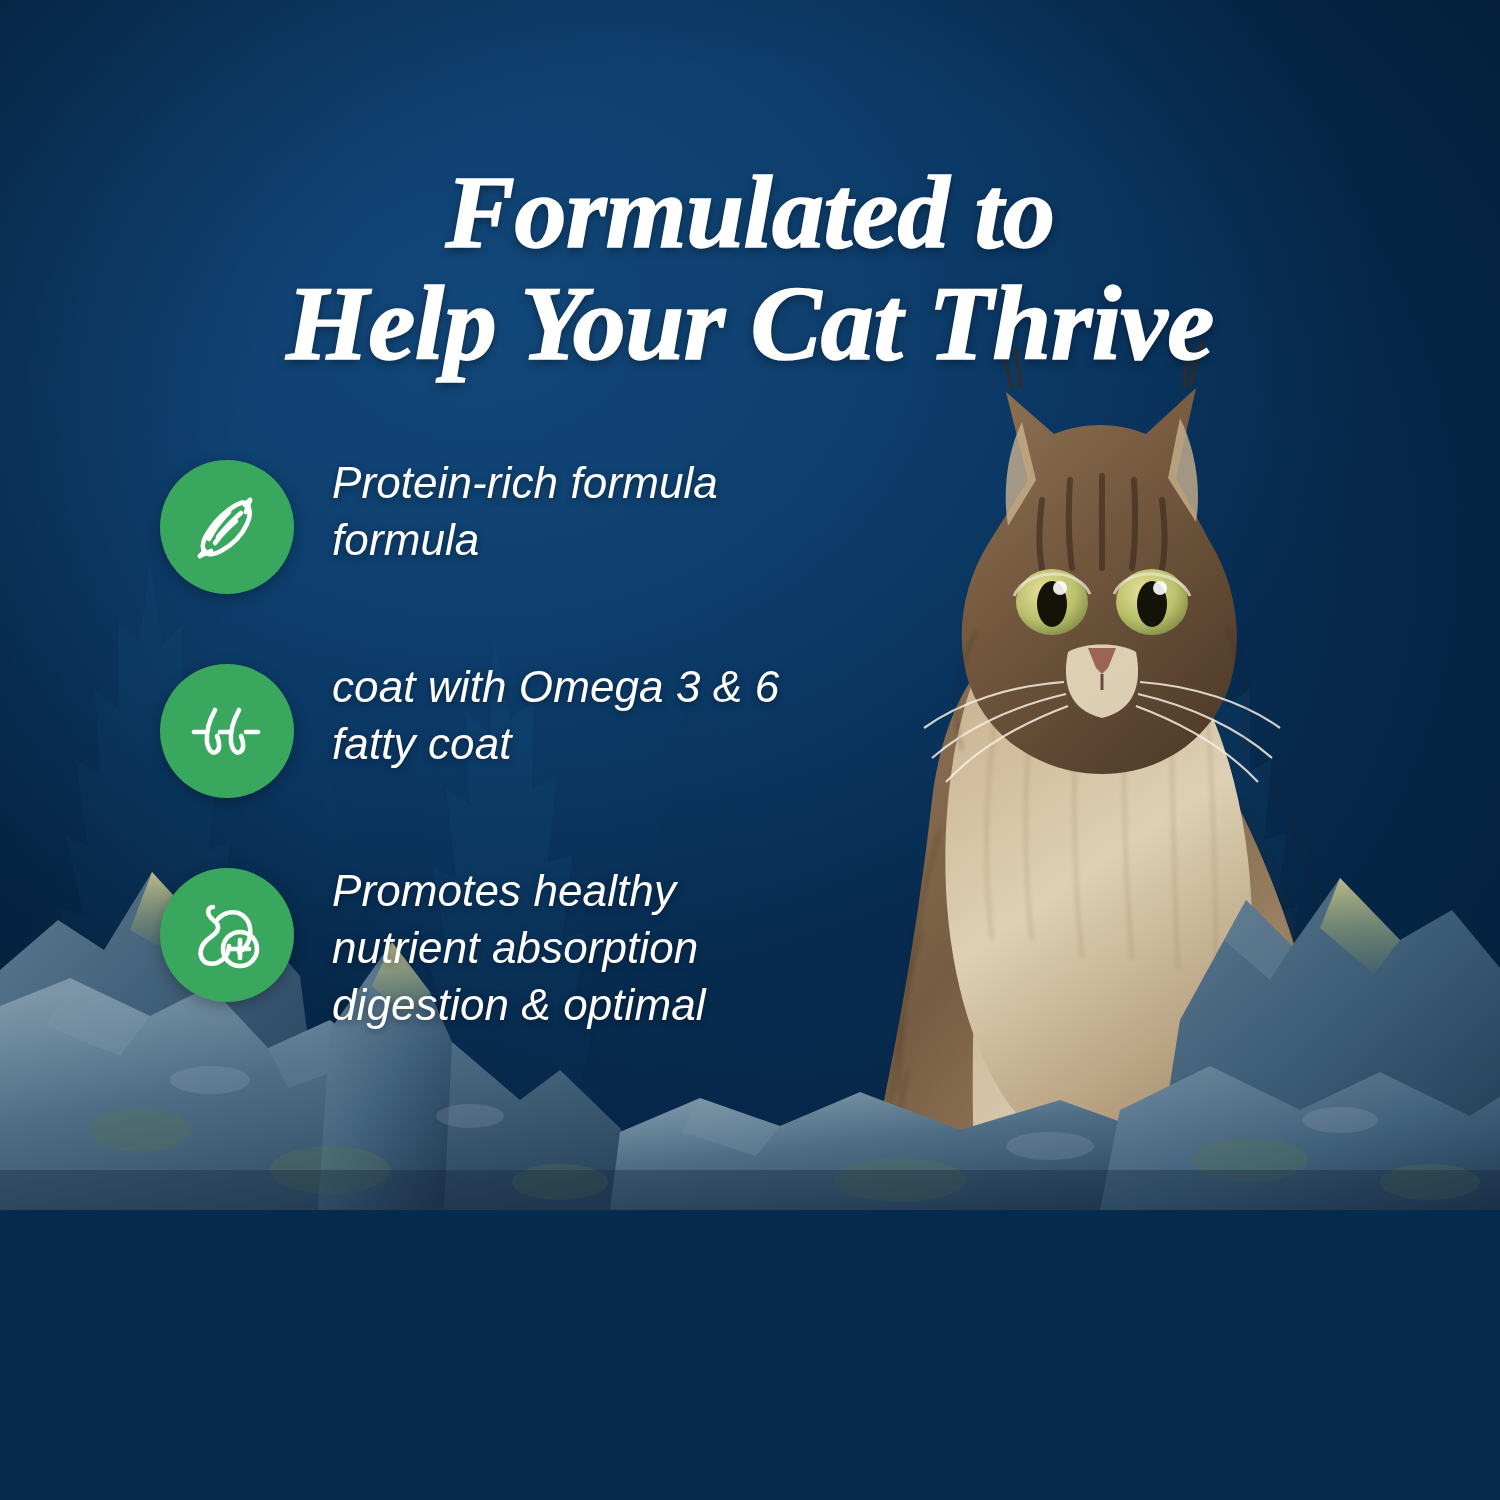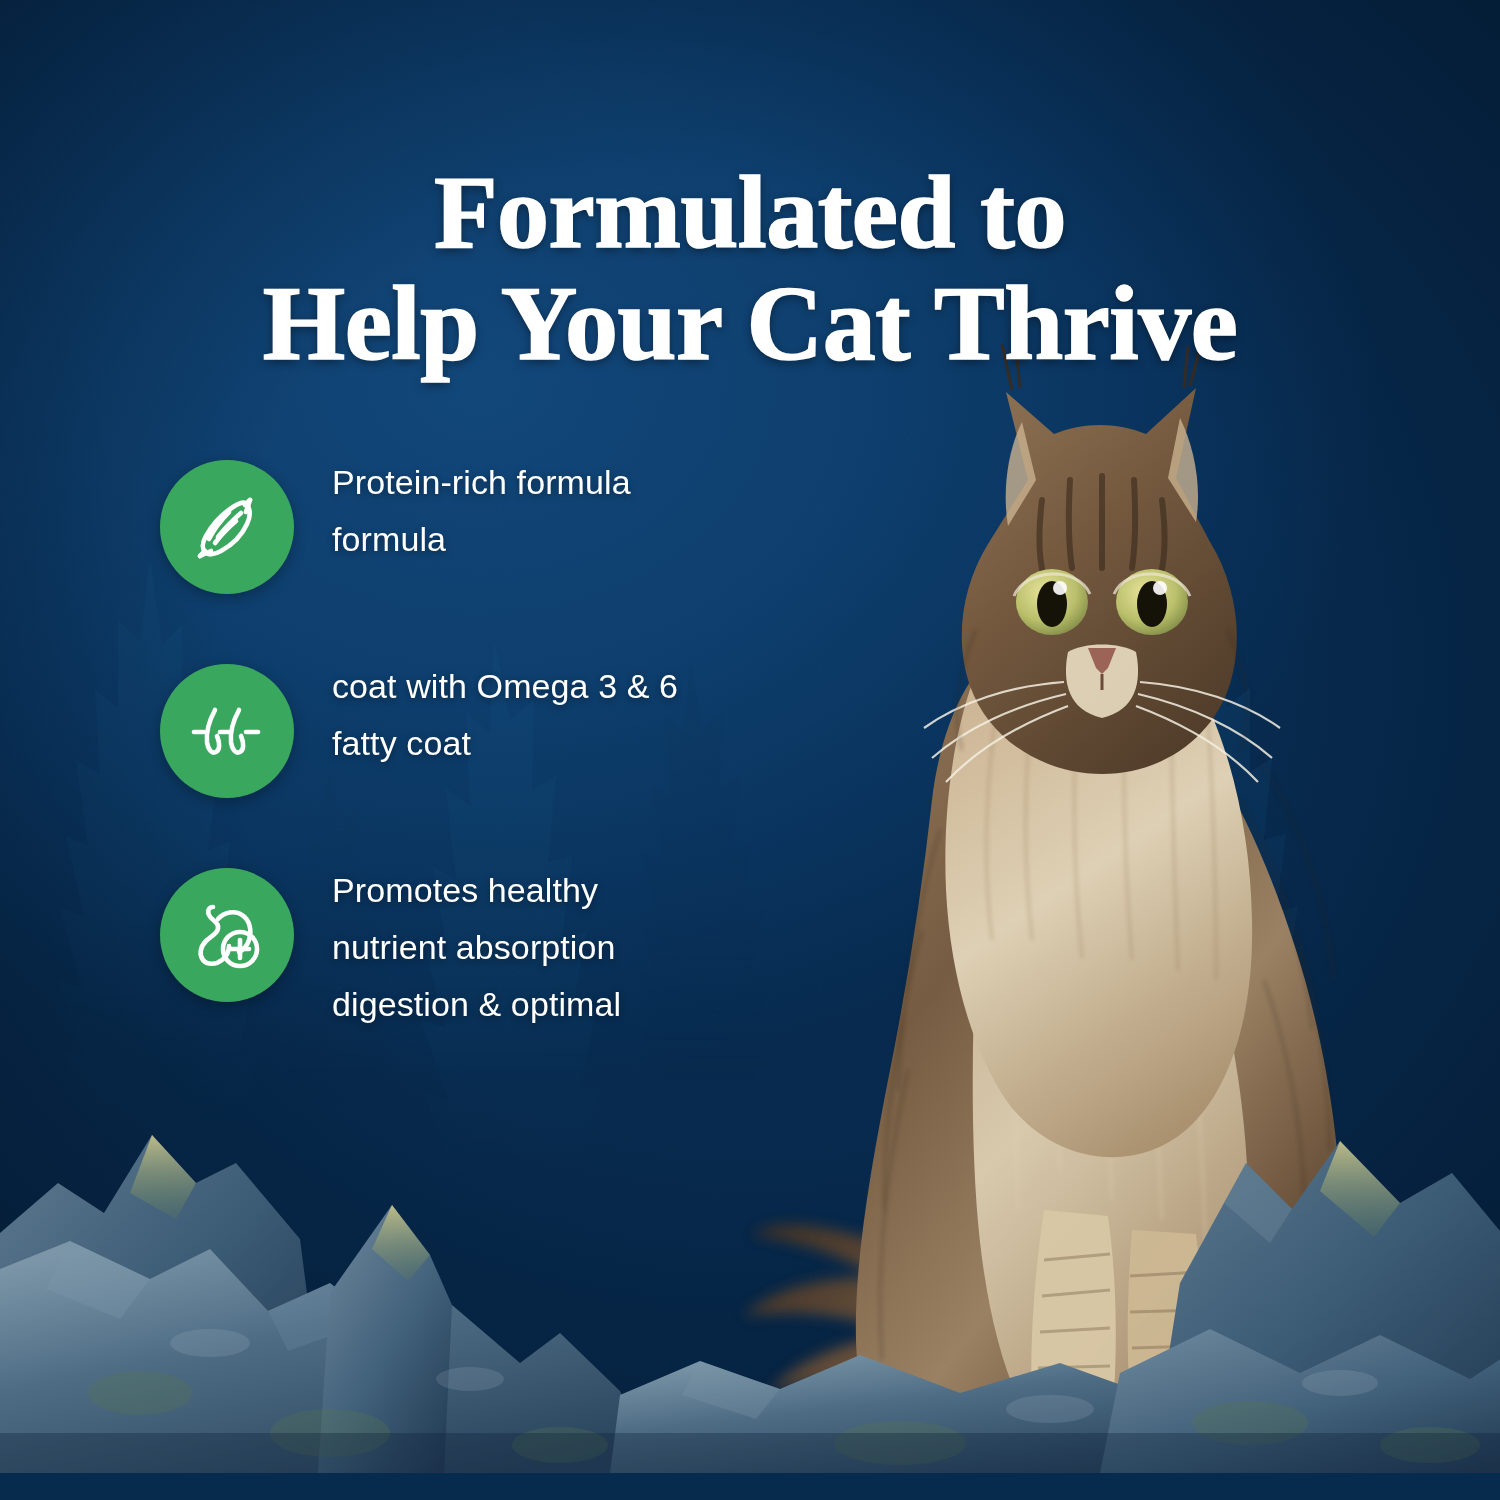--- a/index.html
+++ b/index.html
@@ -3,24 +3,25 @@
 <meta charset="utf-8">
 <style>
   html, body {
     margin: 0;
     padding: 0;
     background: #062b4c;
   }
   #stage {
     position: relative;
     width: 1500px;
-    height: 1473px;
+    height: 1210px;
     overflow: hidden;
     font-family: "Liberation Sans", sans-serif;
     background: #4d7c0f;
+    font-style: italic;
   }
 
   
   .bg-base {
     position: absolute; inset: 0;
     background:
       radial-gradient(ellipse 900px 700px at 32% 26%, #12477a 0%, #0e3f6e 42%, #0a3560 70%, #072a4e 100%),
       linear-gradient(180deg, #0c3b66 0%, #0e4170 40%, #0a3056 78%, #06203c 100%);
   }
   .bg-vignette {
@@ -79,21 +80,21 @@
     display: flex;
     align-items: center;
     justify-content: center;
     box-shadow: 0 4px 14px rgba(0,0,0,.28);
     margin-top: 8px;
   }
   .badge svg { display: block; }
   .feature-text {
     margin-left: 38px;
     color: #ffffff;
-    font-size: 34px;
+    font-size: 44px;
     line-height: 57px;
     font-weight: 400;
     letter-spacing: .1px;
     text-shadow: 0 2px 7px rgba(0,0,0,.40);
     padding-top: 2px;
   }
 
   
   .cat-wrap {
     position: absolute;

